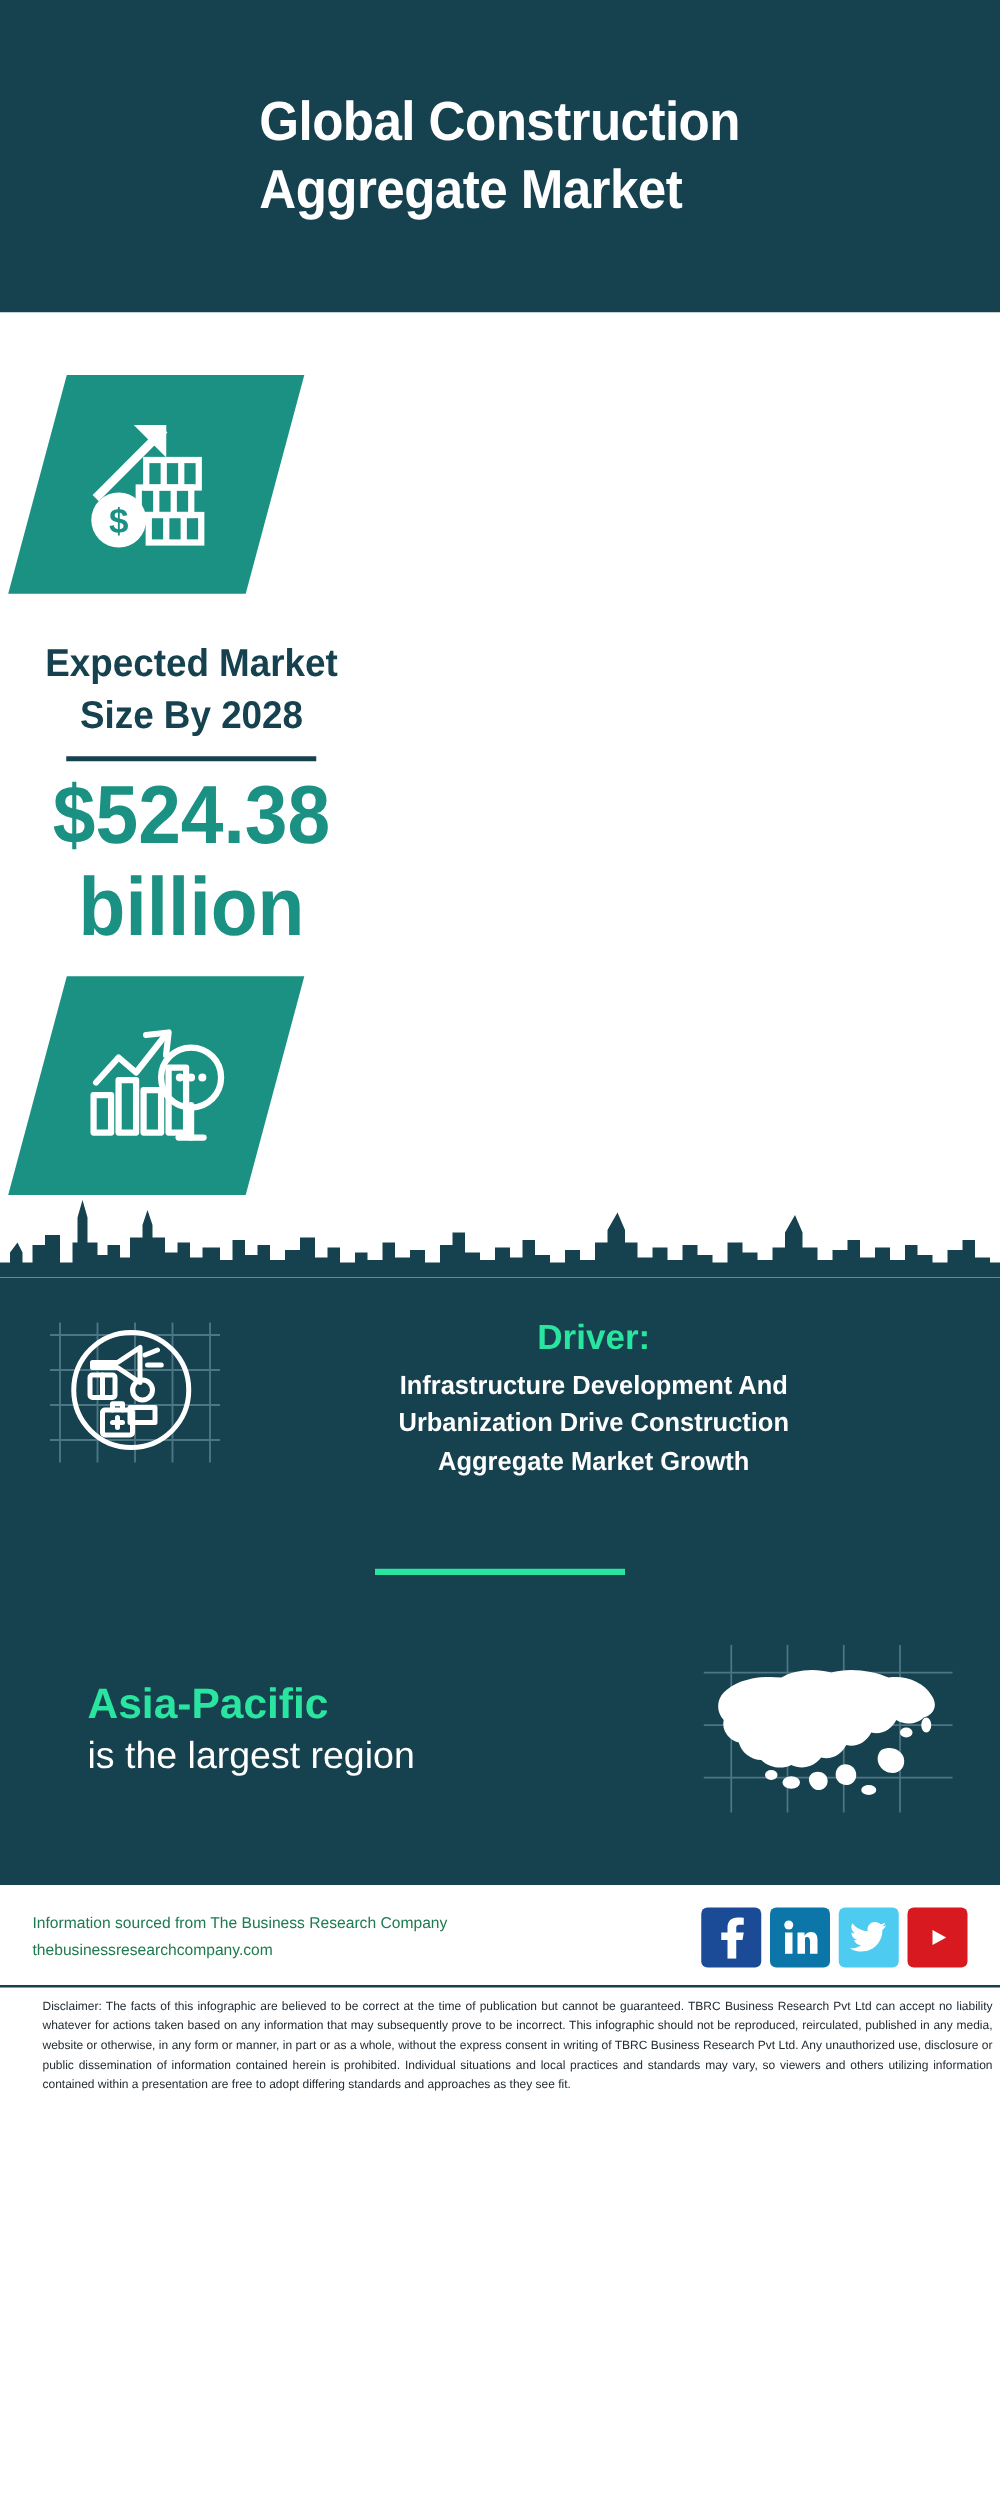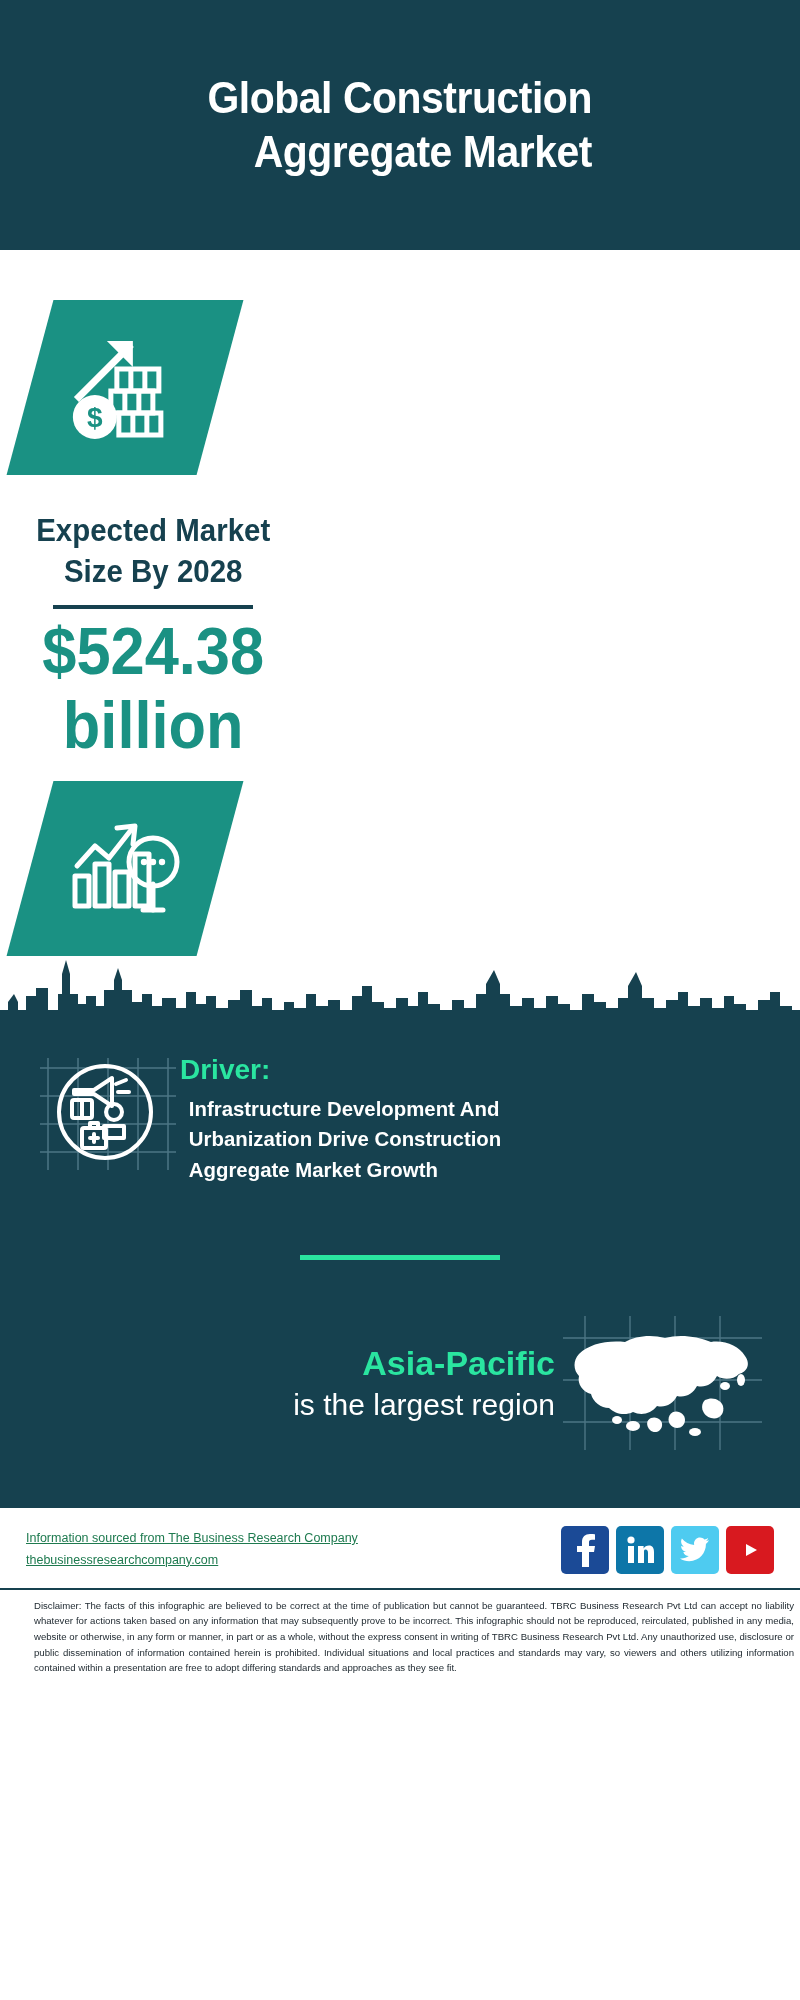--- a/index.html
+++ b/index.html
@@ -18,21 +18,21 @@
   }
 
   
   .header {
     width:800px;
     height:250px;
     background:#16414f;
     display:flex;
     align-items:center;
     justify-content:center;
-    text-align:right;
+    text-align:left;
   }
   .header-title {
     color:#ffffff;
     font-size:44px;
     font-weight:bold;
     line-height:1.22;
     letter-spacing:-0.5px;
     padding:0 40px;
     font-family:"Liberation Sans Narrow","Liberation Sans", sans-serif;
     transform:scaleX(0.93);
@@ -117,21 +117,21 @@
     display:flex;
     align-items:flex-start;
     padding:20px 30px 0 30px;
   }
   .driver-icon-box {
     flex:0 0 auto;
     width:150px;
     height:140px;
     position:relative;
   }
-  .driver-copy { flex:1 1 auto; text-align:left; padding-top:12px; }
+  .driver-copy { flex:1 1 auto; text-align:center; padding-top:12px; }
   .driver-heading {
     color:#2ae5a0;
     font-size:28px;
     font-weight:bold;
     font-family:"Liberation Sans Narrow","Liberation Sans", sans-serif;
     margin-bottom:8px;
   }
   .driver-body {
     color:#ffffff;
     font-size:21px;
@@ -146,21 +146,21 @@
     height:5px;
     background:#2ae5a0;
     margin:70px auto 0 auto;
   }
 
   .region-row {
     display:flex;
     align-items:center;
     padding:48px 30px 40px 30px;
   }
-  .region-copy { flex:1 1 auto; text-align:right; padding-left:40px;}
+  .region-copy { flex:1 1 auto; text-align:left; padding-left:40px;}
   .region-name {
     color:#2ae5a0;
     font-size:34px;
     font-weight:bold;
     font-family:"Liberation Sans Narrow","Liberation Sans", sans-serif;
     line-height:1.3;
   }
   .region-sub {
     color:#ffffff;
     font-size:30px;
@@ -176,21 +176,20 @@
     padding:18px 26px 14px 26px;
     display:flex;
     align-items:center;
     justify-content:space-between;
   }
   .footer-text {
     color:#1e7a4f;
     font-size:12.5px;
     line-height:1.75;
     font-family:"Liberation Sans Narrow","Liberation Sans", sans-serif;
-    text-decoration:underline;
   }
   .socials { display:flex; gap:7px; align-items:center; }
   .social {
     width:48px; height:48px;
     border-radius:5px;
     display:flex; align-items:center; justify-content:center;
   }
   .s-fb { background:#1b4a96; }
   .s-li { background:#0d76a8; }
   .s-tw { background:#4ecbf0; }

